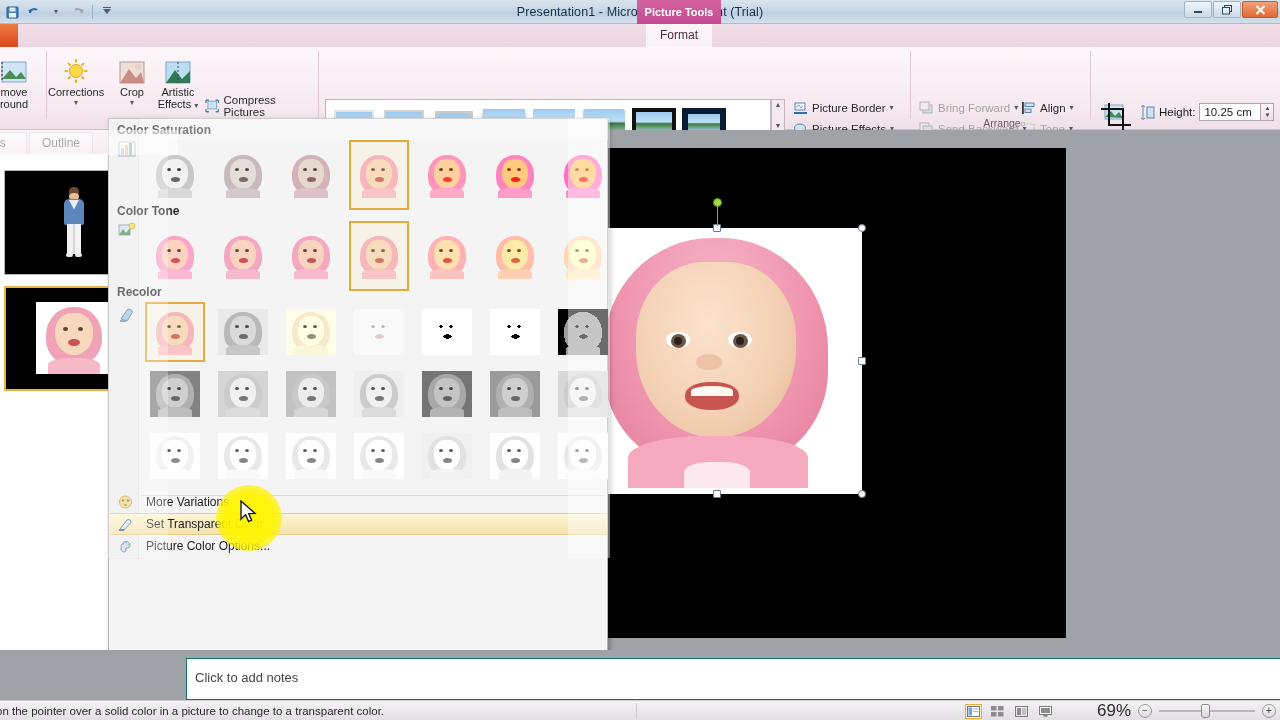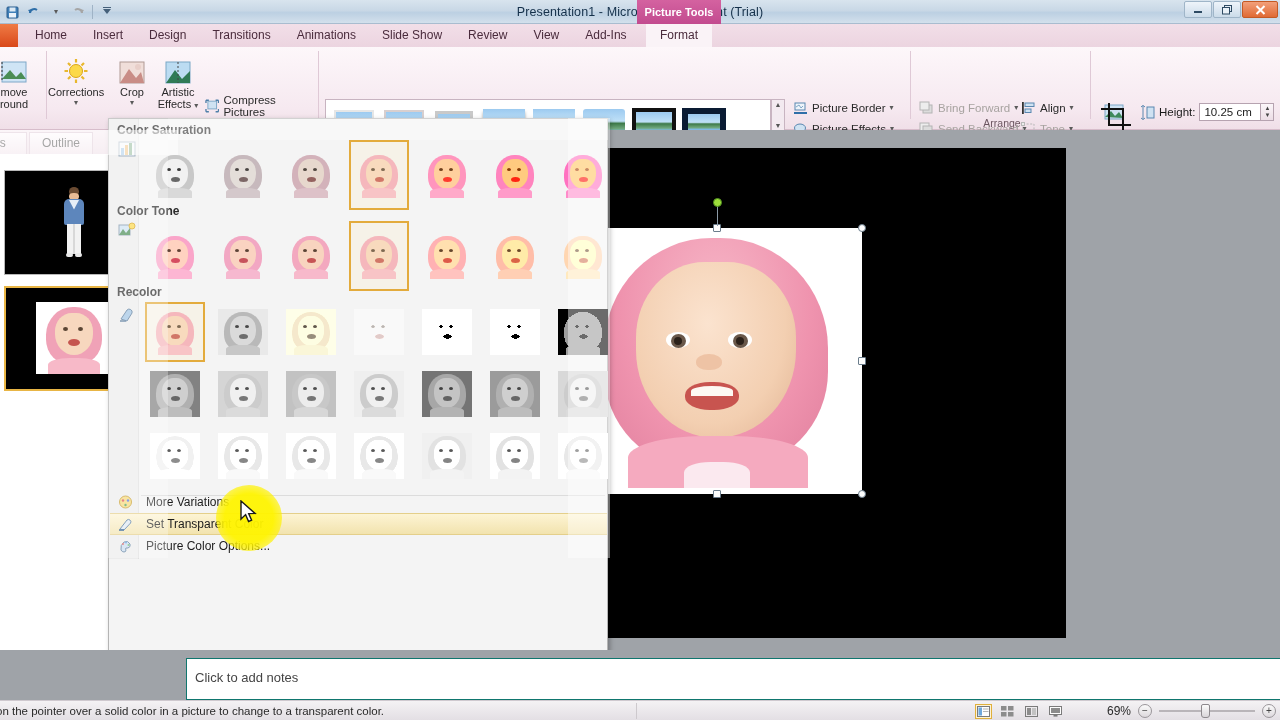--- a/index.html
+++ b/index.html
@@ -144,21 +144,21 @@
   #leftbot { position:absolute; left:0; top:650px; width:178px; height:56px; background:#9fa3a8; }
   #statusbar {
     position:absolute; left:0; top:700px; width:1280px; height:20px;
     background:linear-gradient(to bottom,#f4f2f4,#e3dfe4); border-top:1px solid #cfc9cf;
     display:flex; align-items:center;
   }
   #statustext { position:absolute; left:-4px; top:0; height:20px; line-height:20px; font-size:11.5px; color:#2a2a2a; white-space:nowrap;}
   #statusright { position:absolute; right:4px; top:0; height:20px; display:flex; align-items:center; gap:7px; }
   .viewbtn { width:17px; height:15px; display:flex; align-items:center; justify-content:center; cursor:pointer;}
   .viewbtn.sel { border:1px solid #e0b03c; background:#fdf3d6; }
-  #zoomlabel { font-size:12px; color:#2a2a2a;margin-left:36px; }
+  #zoomlabel { font-size:17px; color:#2a2a2a;margin-left:36px; }
   #zoomslider { position:relative; width:96px; height:14px; display:flex; align-items:center;}
   #zoomtrack { position:absolute; left:0; right:0; top:6px; height:2px; background:#b9b5b9; }
   #zoomtick { position:absolute; left:46px; top:3px; width:1px; height:8px; background:#9a969a;}
   #zoomthumb { position:absolute; left:42px; top:0; width:9px; height:14px; background:linear-gradient(to bottom,#fbfbfb,#d9d5d9);
                border:1px solid #8d898d; border-radius:2px 2px 3px 3px; cursor:pointer;}
   .zoombtn { width:14px; height:14px; border:1px solid #9a969a; border-radius:50%;
              background:linear-gradient(to bottom,#fafafa,#ddd9dd); display:flex;align-items:center;justify-content:center;
              font-size:10px; line-height:10px; color:#444; cursor:pointer;}
 
   
@@ -220,31 +220,20 @@
     <div class="winbtn close">
       <svg width="11" height="10" viewBox="0 0 11 10">
           <path d="M1.5 1 L9.5 9 M9.5 1 L1.5 9" stroke="#fff" stroke-width="2"></path>
         </svg>
     </div>
   </div>
 </div>
 
 <div id="tabsrow">
   <div id="filetab"></div>
-  <div id="tabs">
-    <div class="tab">Home</div>
-    <div class="tab">Insert</div>
-    <div class="tab">Design</div>
-    <div class="tab">Transitions</div>
-    <div class="tab">Animations</div>
-    <div class="tab">Slide Show</div>
-    <div class="tab">Review</div>
-    <div class="tab">View</div>
-    <div class="tab">Add-Ins</div>
-  </div>
   <div id="pt-group">Picture Tools</div>
   <div id="pt-format" class="tab sel">Format</div>
 </div>
 
 <div id="ribbon">
 
   <div class="rgroup" style="left:0; width:320px;">
     <div class="bigbtn" style="position:absolute;left:-14px;top:6px;">
       <div class="ic">
         <svg width="30" height="28" viewBox="0 0 30 28">

